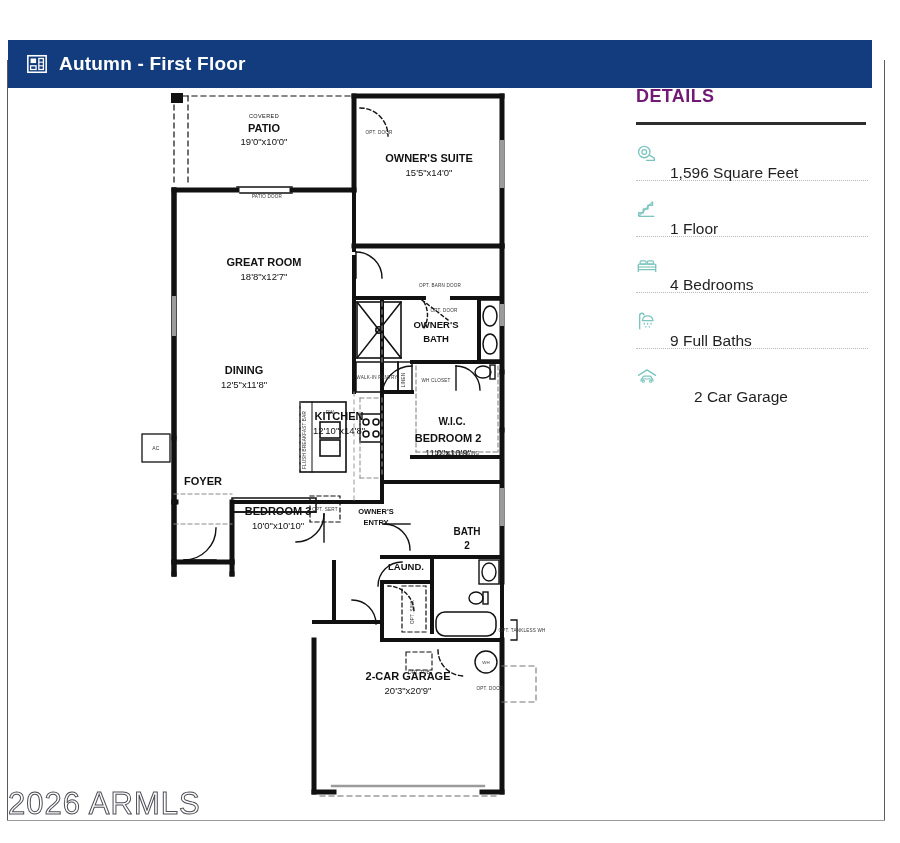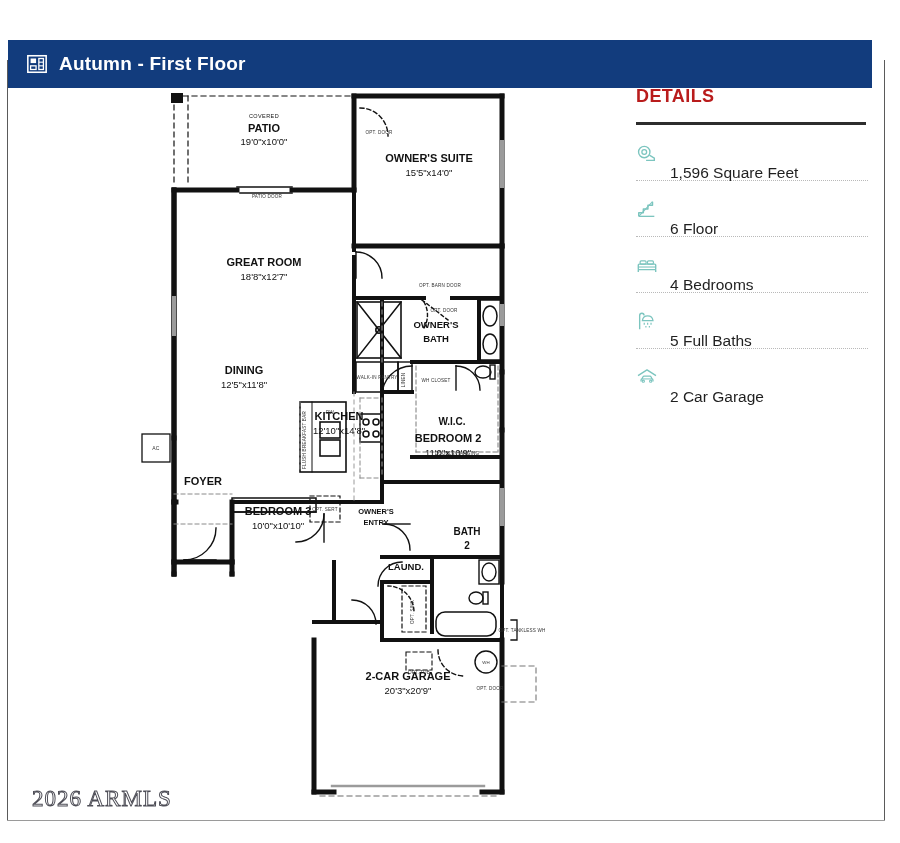--- a/index.html
+++ b/index.html
@@ -49,56 +49,55 @@
     width: 878px; height: 1px; background: #9a9a9a;
   }
 
   
   #details {
     position: absolute;
     left: 636px; top: 86px;
     width: 232px;
   }
   #details .dtitle {
-    font-size: 18px; font-weight: 700; color: #b91c1c;
+    font-size: 18px; font-weight: 700; color: #701a75;
     letter-spacing: .4px; margin-bottom: 15px;
   }
   #details .drule {
     height: 3px; background: #2d2d2d; width: 230px; margin-bottom: 0;
   }
   .drow {
     display: flex; align-items: center;
     height: 56px;
     border-bottom: 1px dotted #b9b9b9;
   }
-  .drow:last-child { border-bottom: none; }
+  .drow:last-child { border-bottom: none; gap: 24px; }
   .drow .dicon { width: 22px; height: 22px; margin-right: 12px; flex: 0 0 auto; }
   .drow .dlabel { font-size: 15.5px; color: #1f1f1f; white-space: nowrap; margin-top: 40px; }
 
   
   #plan {
     position: absolute;
     left: 24px; top: 62px;
     width: 610px; height: 756px;
   }
   #plan svg { display: block; }
 
   
   #watermark {
     position: absolute;
     left: 8px; top: 786px;
-    font-size: 23px;
+    font-size: 31px;
     font-weight: 400;
     letter-spacing: 1px;
     color: transparent;
     -webkit-text-stroke: 1px #3a3a44;
-    font-family: Liberation Serif, serif;
+    font-family: Liberation Sans, sans-serif;
     white-space: nowrap;
     opacity: .9;
-    margin-left: 24px;
   }
 </style>
 </head>
 <body>
 
 <div id="page">
 
   <div id="header">
     <span class="hicon">
       <svg viewBox="0 0 24 24" width="22" height="22">
@@ -133,21 +132,21 @@
     </div>
 
     <div class="drow">
       <span class="dicon">
         <svg viewBox="0 0 24 24" width="22" height="22">
           <path d="M3 20 L3 16 L8 16 L8 12 L13 12 L13 8 L18 8 L18 4" fill="none" stroke="#7cc5bf" stroke-width="1.6" stroke-linejoin="round"></path>
           <path d="M3 20 L20 20" fill="none" stroke="#7cc5bf" stroke-width="1.4"></path>
           <path d="M18 4 L3 20" fill="none" stroke="#7cc5bf" stroke-width="1.1"></path>
         </svg>
       </span>
-      <span class="dlabel">6 Floor</span>
+      <span class="dlabel">1 Floor</span>
     </div>
 
     <div class="drow">
       <span class="dicon">
         <svg viewBox="0 0 24 24" width="22" height="22">
           <rect x="2.5" y="11" width="19" height="6" rx="1" fill="none" stroke="#7cc5bf" stroke-width="1.5"></rect>
           <rect x="4.5" y="7.5" width="6.5" height="3.5" rx="1.1" fill="none" stroke="#7cc5bf" stroke-width="1.3"></rect>
           <rect x="12.5" y="7.5" width="6.5" height="3.5" rx="1.1" fill="none" stroke="#7cc5bf" stroke-width="1.3"></rect>
           <line x1="2.5" y1="17" x2="2.5" y2="19.5" stroke="#7cc5bf" stroke-width="1.5"></line>
           <line x1="21.5" y1="17" x2="21.5" y2="19.5" stroke="#7cc5bf" stroke-width="1.5"></line>
@@ -162,21 +161,21 @@
         <svg viewBox="0 0 24 24" width="22" height="22">
           <path d="M4 21 L4 6 A2.4 2.4 0 0 1 8.8 6" fill="none" stroke="#7cc5bf" stroke-width="1.5"></path>
           <path d="M7 11.5 L18.5 11.5 A5.8 5.8 0 0 0 7 11.5 Z" fill="none" stroke="#7cc5bf" stroke-width="1.4"></path>
           <line x1="9" y1="14" x2="9" y2="16" stroke="#7cc5bf" stroke-width="1.3"></line>
           <line x1="12.7" y1="14" x2="12.7" y2="16" stroke="#7cc5bf" stroke-width="1.3"></line>
           <line x1="16.4" y1="14" x2="16.4" y2="16" stroke="#7cc5bf" stroke-width="1.3"></line>
           <line x1="10.8" y1="17.4" x2="10.8" y2="19.2" stroke="#7cc5bf" stroke-width="1.3"></line>
           <line x1="14.6" y1="17.4" x2="14.6" y2="19.2" stroke="#7cc5bf" stroke-width="1.3"></line>
         </svg>
       </span>
-      <span class="dlabel">5 Full Baths</span>
+      <span class="dlabel">9 Full Baths</span>
     </div>
 
     <div class="drow">
       <span class="dicon">
         <svg viewBox="0 0 24 24" width="22" height="22">
           <path d="M2.2 10.5 L12 4.2 L21.8 10.5" fill="none" stroke="#7cc5bf" stroke-width="1.5" stroke-linejoin="round"></path>
           <path d="M5.5 17 L5.5 15.2 A1.3 1.3 0 0 1 6.6 14 L7.6 11.8 A1.3 1.3 0 0 1 8.8 11 L15.2 11 A1.3 1.3 0 0 1 16.4 11.8 L17.4 14 A1.3 1.3 0 0 1 18.5 15.2 L18.5 17" fill="none" stroke="#7cc5bf" stroke-width="1.4" stroke-linejoin="round"></path>
           <circle cx="8" cy="16.6" r="1.2" fill="none" stroke="#7cc5bf" stroke-width="1.2"></circle>
           <circle cx="16" cy="16.6" r="1.2" fill="none" stroke="#7cc5bf" stroke-width="1.2"></circle>
           <line x1="6.3" y1="14.1" x2="17.7" y2="14.1" stroke="#7cc5bf" stroke-width="1.1"></line>

